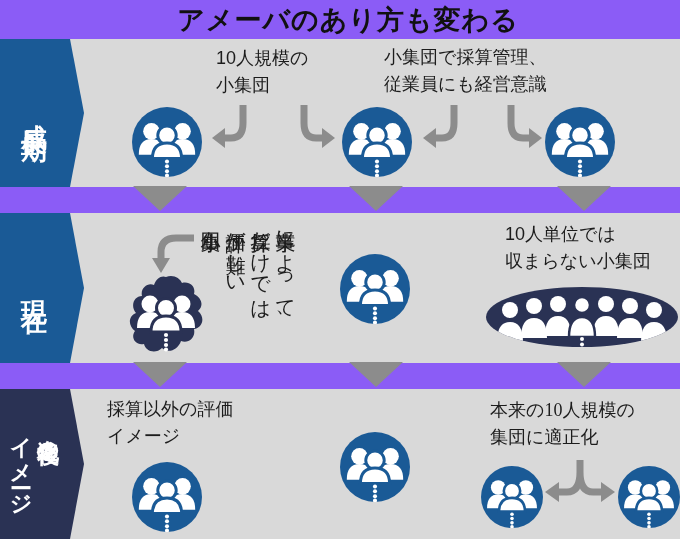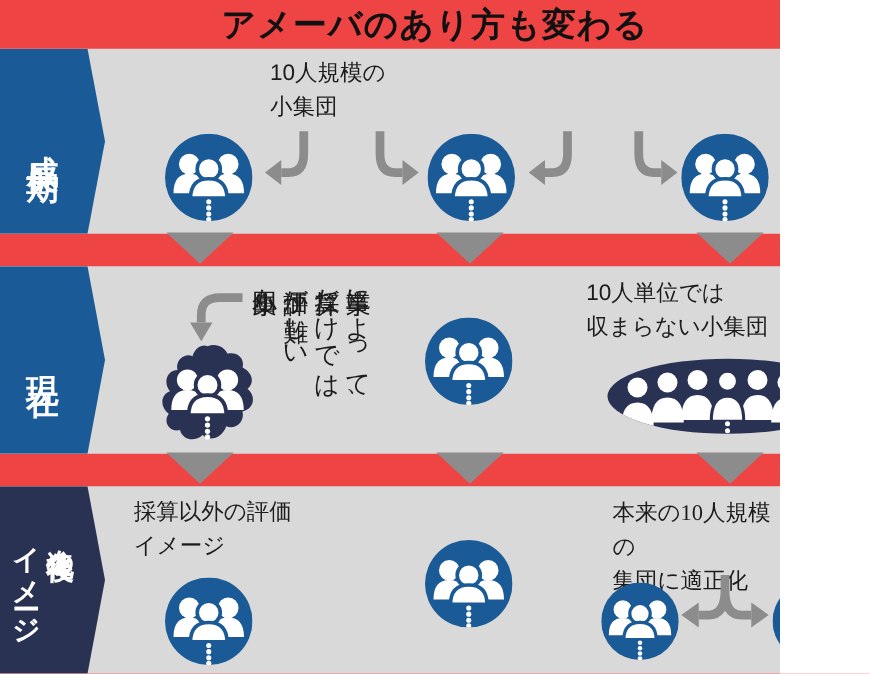--- a/index.html
+++ b/index.html
@@ -1,17 +1,17 @@
 <!DOCTYPE html>
 <html style="--blue: #1a5a96; --navy: #2a3254; --band_gray: #d9d9d9; --arrow_gray: #8c8c8c; --text_dark: #1c1c1c;"><head>
 <meta charset="utf-8">
 <style>
   html,body { margin:0; padding:0; }
   body { font-family:"Liberation Sans","DejaVu Sans",sans-serif; }
-  .canvas { position:relative; width:624px; height:539px; background:#ef4444; overflow:hidden; }
+  .canvas { position:relative; width:680px; height:539px; background:#8b5cf6; overflow:hidden; }
 
   .title { position:absolute; top:2px; left:0; width:696px; text-align:center;
            font-size:27px; font-weight:bold; color:#111; letter-spacing:1px; }
 
   .band { position:absolute; left:0; width:696px; background:var(--band_gray,#d9d9d9); }
   .band1 { top:39px;  height:148px; }
   .band2 { top:213px; height:150px; }
   .band3 { top:389px; height:150px; }
 
   .chev { position:absolute; left:0; }
@@ -24,21 +24,21 @@
                  writing-mode:vertical-rl; text-orientation:mixed; white-space:pre-line; }
   .stage-label.l1 { top:39px;  height:148px; font-size:26px; letter-spacing:6px; }
   .stage-label.l2 { top:213px; height:150px; font-size:26px; letter-spacing:8px; }
   .stage-label.l3 { top:389px; height:150px; font-size:22px; line-height:27px; letter-spacing:2px; }
 
   .note { position:absolute; color:#1c1c1c; font-size:18px; line-height:27px; white-space:pre-line; }
   .n-r1a { left:216px; top:45px; }
   .n-r1b { left:384px; top:44px; }
   .n-r2v { left:198px; top:217px; height:150px; writing-mode:vertical-rl; text-orientation:mixed;
            font-size:20px; line-height:25px; }
-  .n-r2b { left:469px; top:221px; }
+  .n-r2b { left:505px; top:221px; }
   .n-r3a { left:107px; top:396px; }
   .n-r3b { left:490px; top:397px;font-family:Liberation Serif, serif; }
 
   .tri { position:absolute; width:0; height:0;
          border-left:27px solid transparent; border-right:27px solid transparent;
          border-top:25px solid var(--arrow_gray,#8c8c8c); }
   .t1 { left:133px; top:186px; } .t2 { left:349px; top:186px; } .t3 { left:557px; top:186px; }
   .t4 { left:133px; top:362px; } .t5 { left:349px; top:362px; } .t6 { left:557px; top:362px; }
 
   .abs { position:absolute; }
@@ -87,20 +87,22 @@
   <svg class="chev chev3" width="85" height="150">
     <polygon points="0,0 70,0 84,75 70,150 0,150" fill="var(--navy,#2a3254)"></polygon>
   </svg>
   <div class="stage-label l1">成長期</div>
   <div class="stage-label l2">現在</div>
   <div class="stage-label l3">進化後の
 イメージ</div>
 
   <div class="note n-r1a">10人規模の
 小集団</div>
+  <div class="note n-r1b">小集団で採算管理、
+従業員にも経営意識</div>
 
   <svg class="abs" style="left:132px;top:107px" width="70" height="70" viewBox="0 0 72 72">
     <circle cx="36" cy="36" r="36" fill="var(--blue,#1a5a96)"></circle>
       <use href="#g3"></use>
   </svg>
   <svg class="abs" style="left:342px;top:107px" width="70" height="70" viewBox="0 0 72 72">
     <circle cx="36" cy="36" r="36" fill="var(--blue,#1a5a96)"></circle>
       <use href="#g3"></use>
   </svg>
   <svg class="abs" style="left:545px;top:107px" width="70" height="70" viewBox="0 0 72 72">

